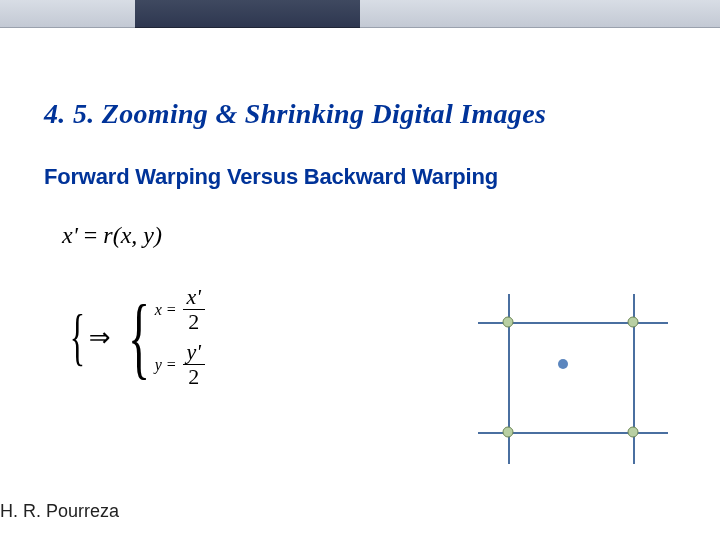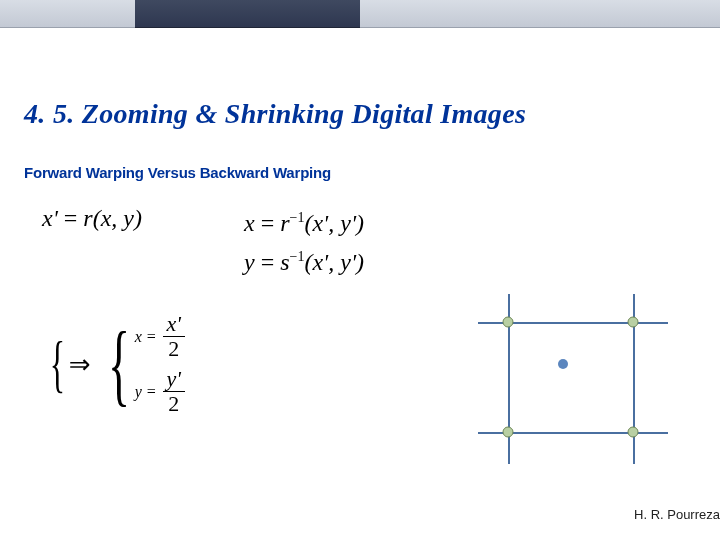--- a/index.html
+++ b/index.html
@@ -33,42 +33,42 @@
     left: 135px;
     width: 225px;
     height: 28px;
     background: linear-gradient(to bottom, #3f4960 0%, #2e3750 100%);
     border-bottom: 1px solid #1f2536;
     z-index: 3;
   }
   .content {
     position: relative;
     z-index: 1;
-    padding: 10px 52px 0 24px;
+    padding: 10px 52px 0 44px;
   }
   .title {
     font-style: italic;
     font-weight: bold;
     font-size: 28px;
     color: #003399;
     margin-top: 88px;
     letter-spacing: 0.3px;
   }
   .subtitle {
     font-weight: bold;
-    font-size: 15px;
+    font-size: 22px;
     color: #003399;
     margin-top: 34px;
     font-family: Verdana, Arial, sans-serif;
     font-style: normal;
     letter-spacing: -0.2px;
   }
   .formulas {
     display: flex;
-    margin-top: 20px;
+    margin-top: 28px;
     align-items: flex-start;
     font-family: 'Times New Roman', serif;
     font-size: 24px;
     color: #000;
   }
   .fcol1 { width: 220px; padding-left: 18px; }
   .fcol2 { width: 270px; }
   .formula-line { line-height: 34px; white-space: nowrap; }
   .sup { font-size: 14px; vertical-align: super; }
   .row2 {
@@ -153,23 +153,23 @@
     height: 10px;
     border-radius: 50%;
     background: #5b86be;
     transform: translate(-50%, -50%);
   }
   .author {
     position: absolute;
     bottom: 18px;
     left: 0;
     width: 100%;
-    text-align: right;
+    text-align: left;
     font-family: Arial, sans-serif;
-    font-size: 13px;
+    font-size: 18px;
     color: #222;
     z-index: 2;
   }
   .plain { font-style: normal; }
 </style>
 </head>
 <body>
 
 <div class="dot-grid"></div>
 <div class="top-bar"></div>
@@ -178,32 +178,20 @@
 <div class="content">
   <div class="title">4. 5. Zooming &amp; Shrinking Digital Images</div>
   <div class="subtitle">Forward Warping Versus Backward Warping</div>
 
   <div class="formulas">
     <div class="fcol1">
       <div class="formula-line">
         <i>x'</i>
         <span>=</span>
         <i>r(x, y)</i>
-      </div>
-    </div>
-    <div class="fcol2">
-      <div class="formula-line">
-        <i>x</i>
-        <span class="plain">=</span>
-        <i>r</i><span class="sup plain">−1</span><span class="plain"><i>(x', y')</i></span>
-      </div>
-      <div class="formula-line">
-        <i>y</i>
-        <span class="plain">=</span>
-        <i>s</i><span class="sup plain">−1</span><span class="plain"><i>(x', y')</i></span>
       </div>
     </div>
   </div>
 
   <div class="row2" style="padding-left:18px;">
     <div class="brace-block">
       <span class="brace">{</span>
     </div>
     <span class="arrow">⇒</span>
     <div class="brace-block">

